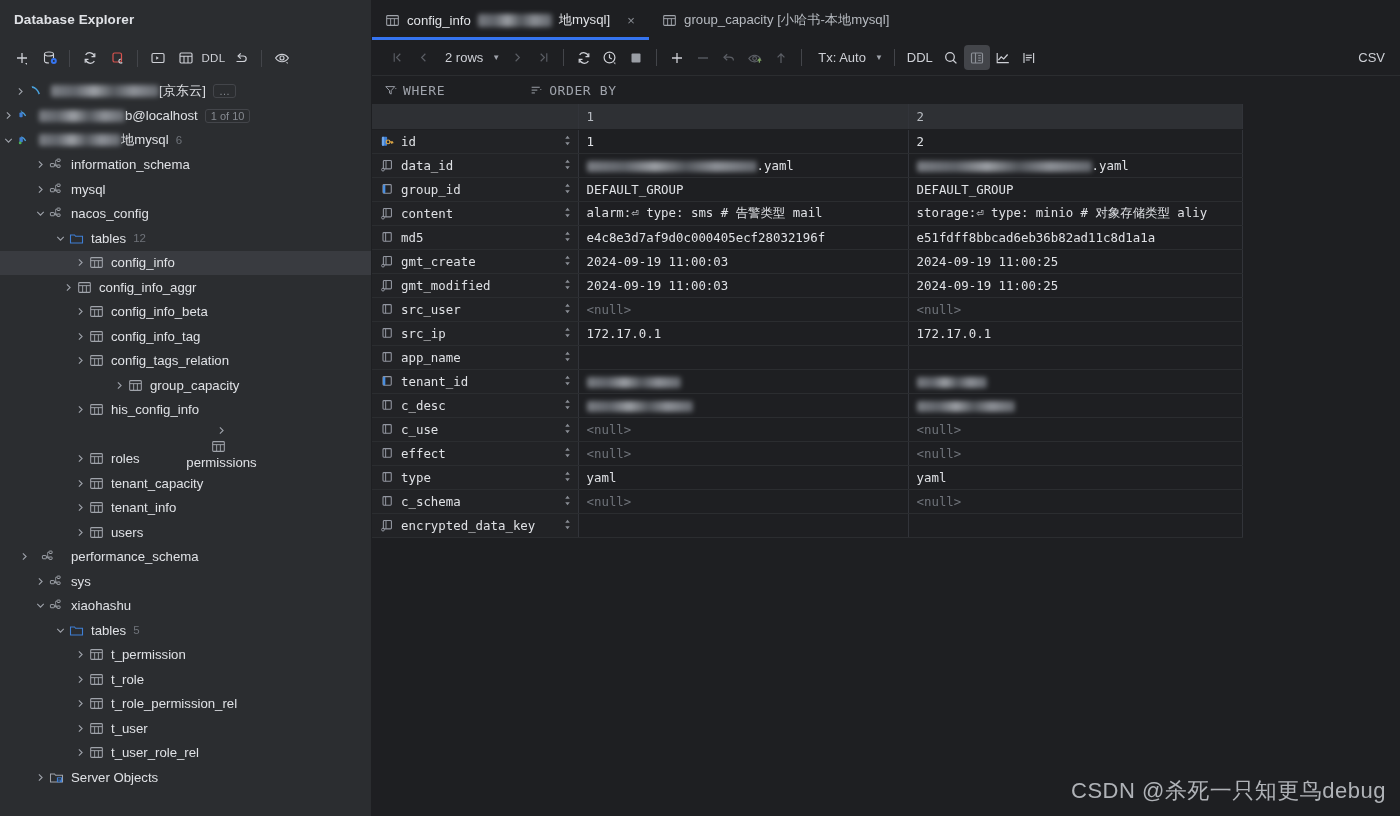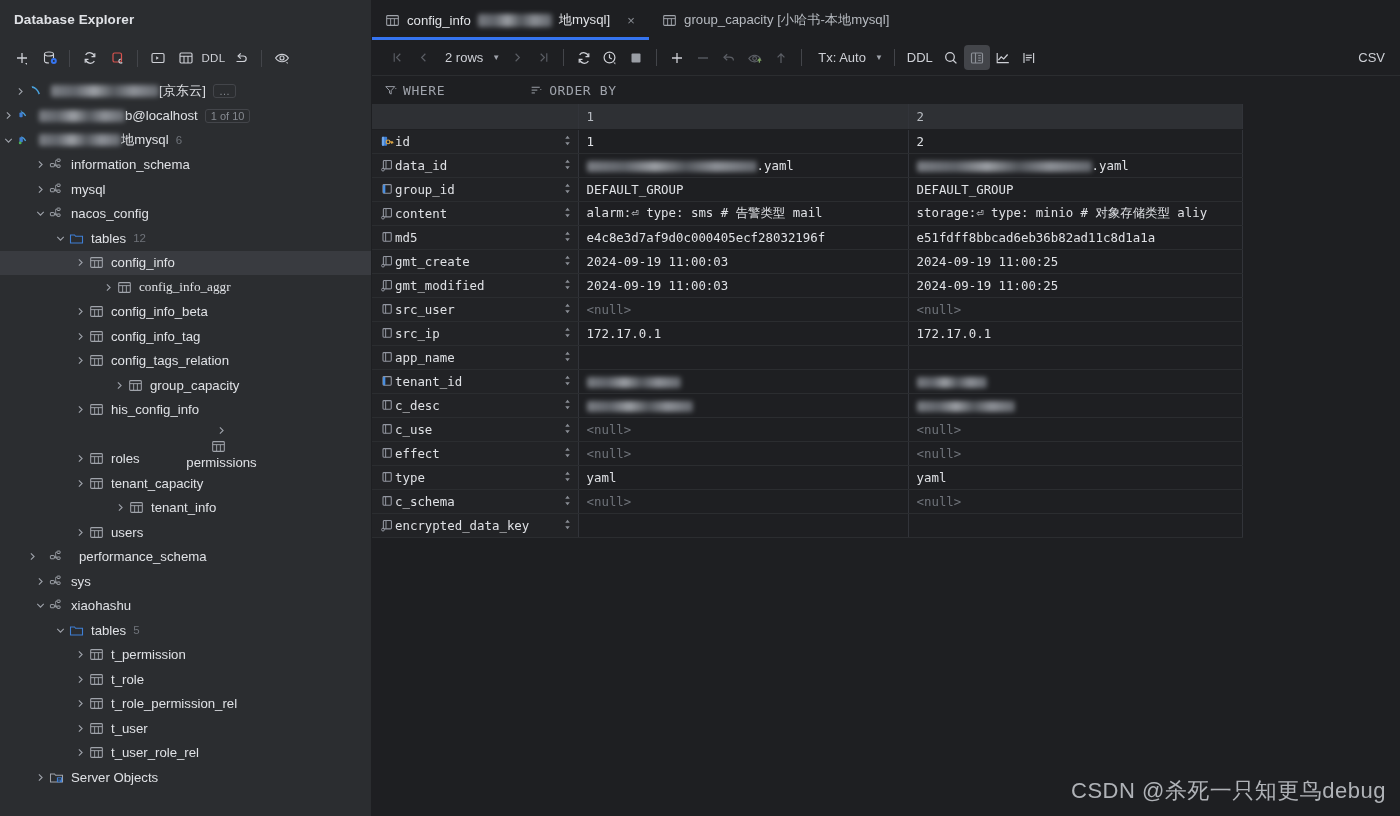--- a/index.html
+++ b/index.html
@@ -121,21 +121,21 @@
     border-bottom: 1px solid #2b2d30;
     height: 24px; padding: 0 0 0 8px;
     font-family: "DejaVu Sans Mono", monospace;
     font-size: 12.4px; color: #dfe1e5;
     overflow: hidden; white-space: nowrap; text-align: left; font-weight: normal;
   }
   table.grid th { background: #2e3034; color: #b7bbc1; height: 25px; border-bottom: 1px solid #1e1f22; }
   .col-name { width: 206px; background: #222326; position: relative; padding-left: 6px; }
   .col-val  { width: 330px; background: #1e1f22; }
   .col-val2 { width: 334px; background: #1e1f22; }
-  .cell-inner { display: flex; align-items: center; }
+  .cell-inner { display: flex; align-items: center; gap: 6px; }
   .sortmark {
     position: absolute; right: 7px; top: 50%; transform: translateY(-50%);
     color: #8a8e95; font-size: 9px; line-height: 7px; text-align: center;
   }
   .nullv { color: #6f737a; }
 
   
   #watermark {
     position: absolute; right: 14px; bottom: 10px;
     font-size: 22px; color: #c9ccd1; opacity: .85;
@@ -330,21 +330,21 @@
             </svg>
           </span>
           <span class="ico">
             <svg width="15" height="15" viewBox="0 0 16 16">
               <rect x="1.8" y="2.8" width="12.4" height="10.4" rx="1" stroke="#a0a4ab" stroke-width="1.1" fill="none"></rect>
               <path d="M1.8 6h12.4M6 6v7.2M10 6v7.2" stroke="#a0a4ab" stroke-width="1"></path>
             </svg>
           </span>
           <span class="lbl">config_info</span>
         </div>
-        <div class="row" style="padding-left: 100px; font-family: Liberation Serif, serif;">
+        <div class="row" style="padding-left: 60px;">
           <span class="arrow">
             <svg width="9" height="9" viewBox="0 0 10 10">
               <path d="M3.2 1.4L6.8 5 3.2 8.6" stroke="#9fa3ab" stroke-width="1.2" fill="none"></path>
             </svg>
           </span>
           <span class="ico">
             <svg width="15" height="15" viewBox="0 0 16 16">
               <rect x="1.8" y="2.8" width="12.4" height="10.4" rx="1" stroke="#a0a4ab" stroke-width="1.1" fill="none"></rect>
               <path d="M1.8 6h12.4M6 6v7.2M10 6v7.2" stroke="#a0a4ab" stroke-width="1"></path>
             </svg>
@@ -456,21 +456,21 @@
             </svg>
           </span>
           <span class="ico">
             <svg width="15" height="15" viewBox="0 0 16 16">
               <rect x="1.8" y="2.8" width="12.4" height="10.4" rx="1" stroke="#a0a4ab" stroke-width="1.1" fill="none"></rect>
               <path d="M1.8 6h12.4M6 6v7.2M10 6v7.2" stroke="#a0a4ab" stroke-width="1"></path>
             </svg>
           </span>
           <span class="lbl">tenant_capacity</span>
         </div>
-        <div class="row" style="padding-left: 72px; margin-left: 40px;">
+        <div class="row" style="padding-left: 72px;">
           <span class="arrow">
             <svg width="9" height="9" viewBox="0 0 10 10">
               <path d="M3.2 1.4L6.8 5 3.2 8.6" stroke="#9fa3ab" stroke-width="1.2" fill="none"></path>
             </svg>
           </span>
           <span class="ico">
             <svg width="15" height="15" viewBox="0 0 16 16">
               <rect x="1.8" y="2.8" width="12.4" height="10.4" rx="1" stroke="#a0a4ab" stroke-width="1.1" fill="none"></rect>
               <path d="M1.8 6h12.4M6 6v7.2M10 6v7.2" stroke="#a0a4ab" stroke-width="1"></path>
             </svg>
@@ -484,21 +484,21 @@
             </svg>
           </span>
           <span class="ico">
             <svg width="15" height="15" viewBox="0 0 16 16">
               <rect x="1.8" y="2.8" width="12.4" height="10.4" rx="1" stroke="#a0a4ab" stroke-width="1.1" fill="none"></rect>
               <path d="M1.8 6h12.4M6 6v7.2M10 6v7.2" stroke="#a0a4ab" stroke-width="1"></path>
             </svg>
           </span>
           <span class="lbl">users</span>
         </div>
-        <div class="row" style="padding-left: 24px; gap: 8px;">
+        <div class="row" style="padding-left: 16px; gap: 8px;">
           <span class="arrow">
             <svg width="9" height="9" viewBox="0 0 10 10">
               <path d="M3.2 1.4L6.8 5 3.2 8.6" stroke="#9fa3ab" stroke-width="1.2" fill="none"></path>
             </svg>
           </span>
           <span class="ico">
             <svg width="15" height="15" viewBox="0 0 16 16">
               <rect x="1.5" y="7" width="4.2" height="3.4" rx=".6" stroke="#a0a4ab" stroke-width="1.05" fill="none"></rect>
               <rect x="8.6" y="2.2" width="3.2" height="2.6" rx=".5" stroke="#a0a4ab" stroke-width="1.05" fill="none"></rect>
               <rect x="8.6" y="8.5" width="3.2" height="2.6" rx=".5" stroke="#a0a4ab" stroke-width="1.05" fill="none"></rect>

